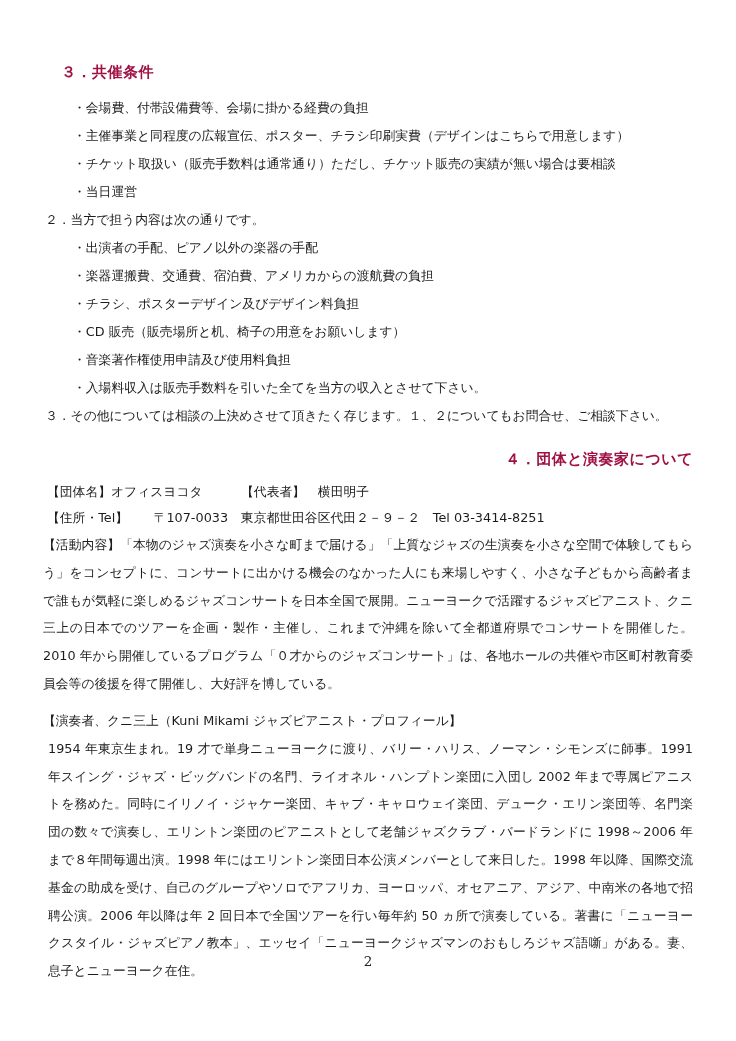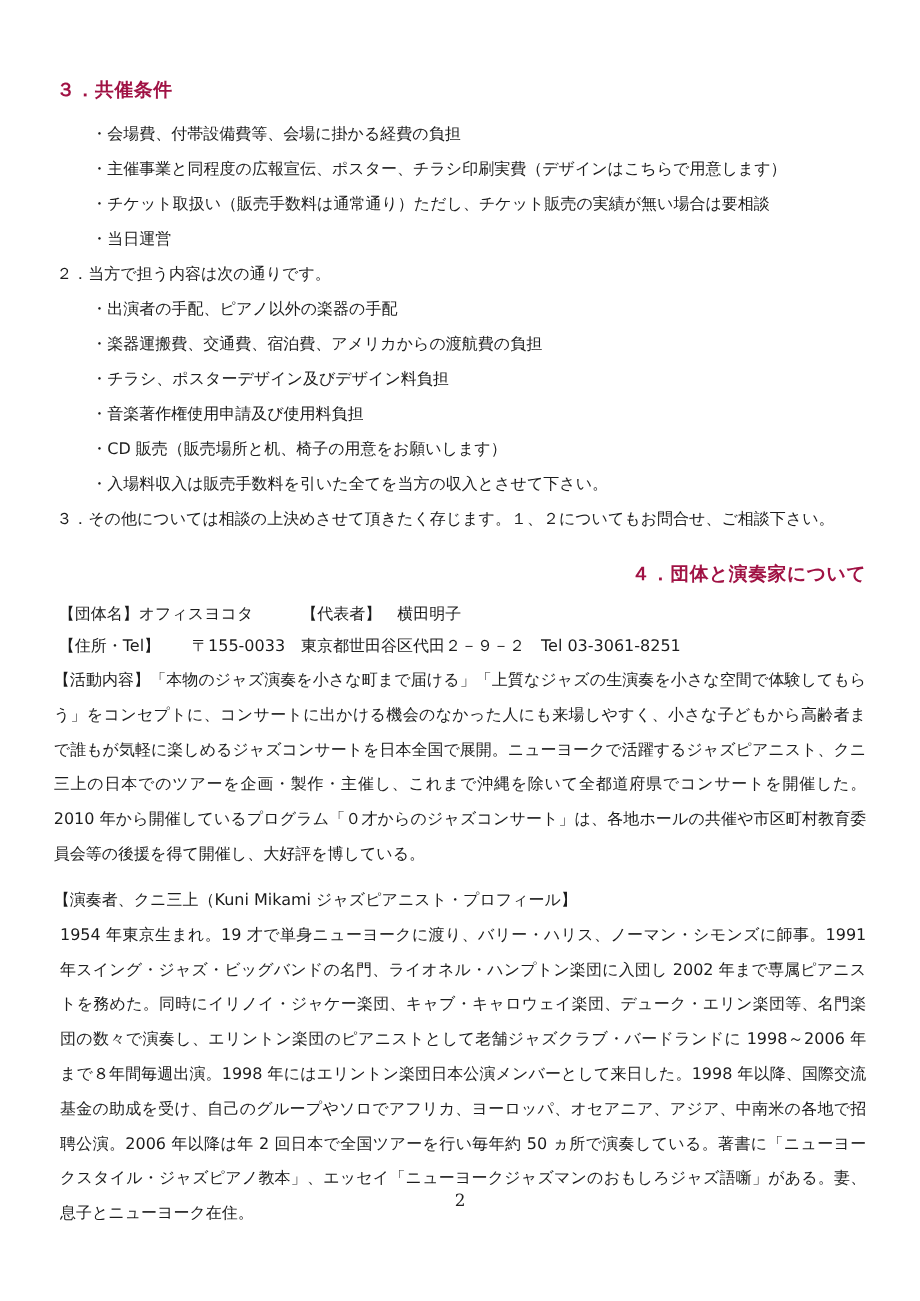--- a/index.html
+++ b/index.html
@@ -18,21 +18,21 @@
     font-family: "DejaVu Sans", "Liberation Sans", sans-serif;
     color: #1c1c1c;
     font-size: 12.8px;
     overflow: hidden;
   }
   .section-title {
     font-size: 15px;
     font-weight: bold;
     color: #a01244;
     line-height: 20px;
-    margin: 0 0 12px 2px;
+    margin: 0 0 12px 18px;
     letter-spacing: 0.5px;
   }
   .section-title.second {
     margin-top: 19px;
     margin-bottom: 10px;
     text-align: right;
   }
   .doc-line {
     line-height: 28px;
     white-space: pre-wrap;
@@ -85,30 +85,30 @@
 
   <div class="doc-line bullet">・会場費、付帯設備費等、会場に掛かる経費の負担</div>
   <div class="doc-line bullet">・主催事業と同程度の広報宣伝、ポスター、チラシ印刷実費（デザインはこちらで用意します）</div>
   <div class="doc-line bullet">・チケット取扱い（販売手数料は通常通り）ただし、チケット販売の実績が無い場合は要相談</div>
   <div class="doc-line bullet">・当日運営</div>
 
   <div class="doc-line num-item">２．当方で担う内容は次の通りです。</div>
   <div class="doc-line bullet">・出演者の手配、ピアノ以外の楽器の手配</div>
   <div class="doc-line bullet">・楽器運搬費、交通費、宿泊費、アメリカからの渡航費の負担</div>
   <div class="doc-line bullet">・チラシ、ポスターデザイン及びデザイン料負担</div>
+  <div class="doc-line bullet">・CD 販売（販売場所と机、椅子の用意をお願いします）</div>
   <div class="doc-line bullet">・音楽著作権使用申請及び使用料負担</div>
-  <div class="doc-line bullet">・CD 販売（販売場所と机、椅子の用意をお願いします）</div>
   <div class="doc-line bullet">・入場料収入は販売手数料を引いた全てを当方の収入とさせて下さい。</div>
 
   <div class="doc-line num-item">３．その他については相談の上決めさせて頂きたく存じます。１、２についてもお問合せ、ご相談下さい。</div>
 
   <h2 class="section-title second">４．団体と演奏家について</h2>
 
   <div class="info-line">【団体名】オフィスヨコタ　　　【代表者】　横田明子</div>
-  <div class="info-line">【住所・Tel】　　〒155-0033　東京都世田谷区代田２－９－２　Tel 03-3061-8251</div>
+  <div class="info-line">【住所・Tel】　　〒107-0033　東京都世田谷区代田２－９－２　Tel 03-3414-8251</div>
 
   <p class="para activity">【活動内容】「本物のジャズ演奏を小さな町まで届ける」「上質なジャズの生演奏を小さな空間で体験してもらう」をコンセプトに、コンサートに出かける機会のなかった人にも来場しやすく、小さな子どもから高齢者まで誰もが気軽に楽しめるジャズコンサートを日本全国で展開。ニューヨークで活躍するジャズピアニスト、クニ三上の日本でのツアーを企画・製作・主催し、これまで沖縄を除いて全都道府県でコンサートを開催した。2010 年から開催しているプログラム「０才からのジャズコンサート」は、各地ホールの共催や市区町村教育委員会等の後援を得て開催し、大好評を博している。</p>
 
   <div class="performer-line">【演奏者、クニ三上（Kuni Mikami ジャズピアニスト・プロフィール】</div>
 
   <p class="para profile">1954 年東京生まれ。19 才で単身ニューヨークに渡り、バリー・ハリス、ノーマン・シモンズに師事。1991 年スイング・ジャズ・ビッグバンドの名門、ライオネル・ハンプトン楽団に入団し 2002 年まで専属ピアニストを務めた。同時にイリノイ・ジャケー楽団、キャブ・キャロウェイ楽団、デューク・エリン楽団等、名門楽団の数々で演奏し、エリントン楽団のピアニストとして老舗ジャズクラブ・バードランドに 1998～2006 年まで８年間毎週出演。1998 年にはエリントン楽団日本公演メンバーとして来日した。1998 年以降、国際交流基金の助成を受け、自己のグループやソロでアフリカ、ヨーロッパ、オセアニア、アジア、中南米の各地で招聘公演。2006 年以降は年 2 回日本で全国ツアーを行い毎年約 50 ヵ所で演奏している。著書に「ニューヨークスタイル・ジャズピアノ教本」、エッセイ「ニューヨークジャズマンのおもしろジャズ語噺」がある。妻、息子とニューヨーク在住。</p>
 
   <div class="page-number">2</div>
 
 </div>

